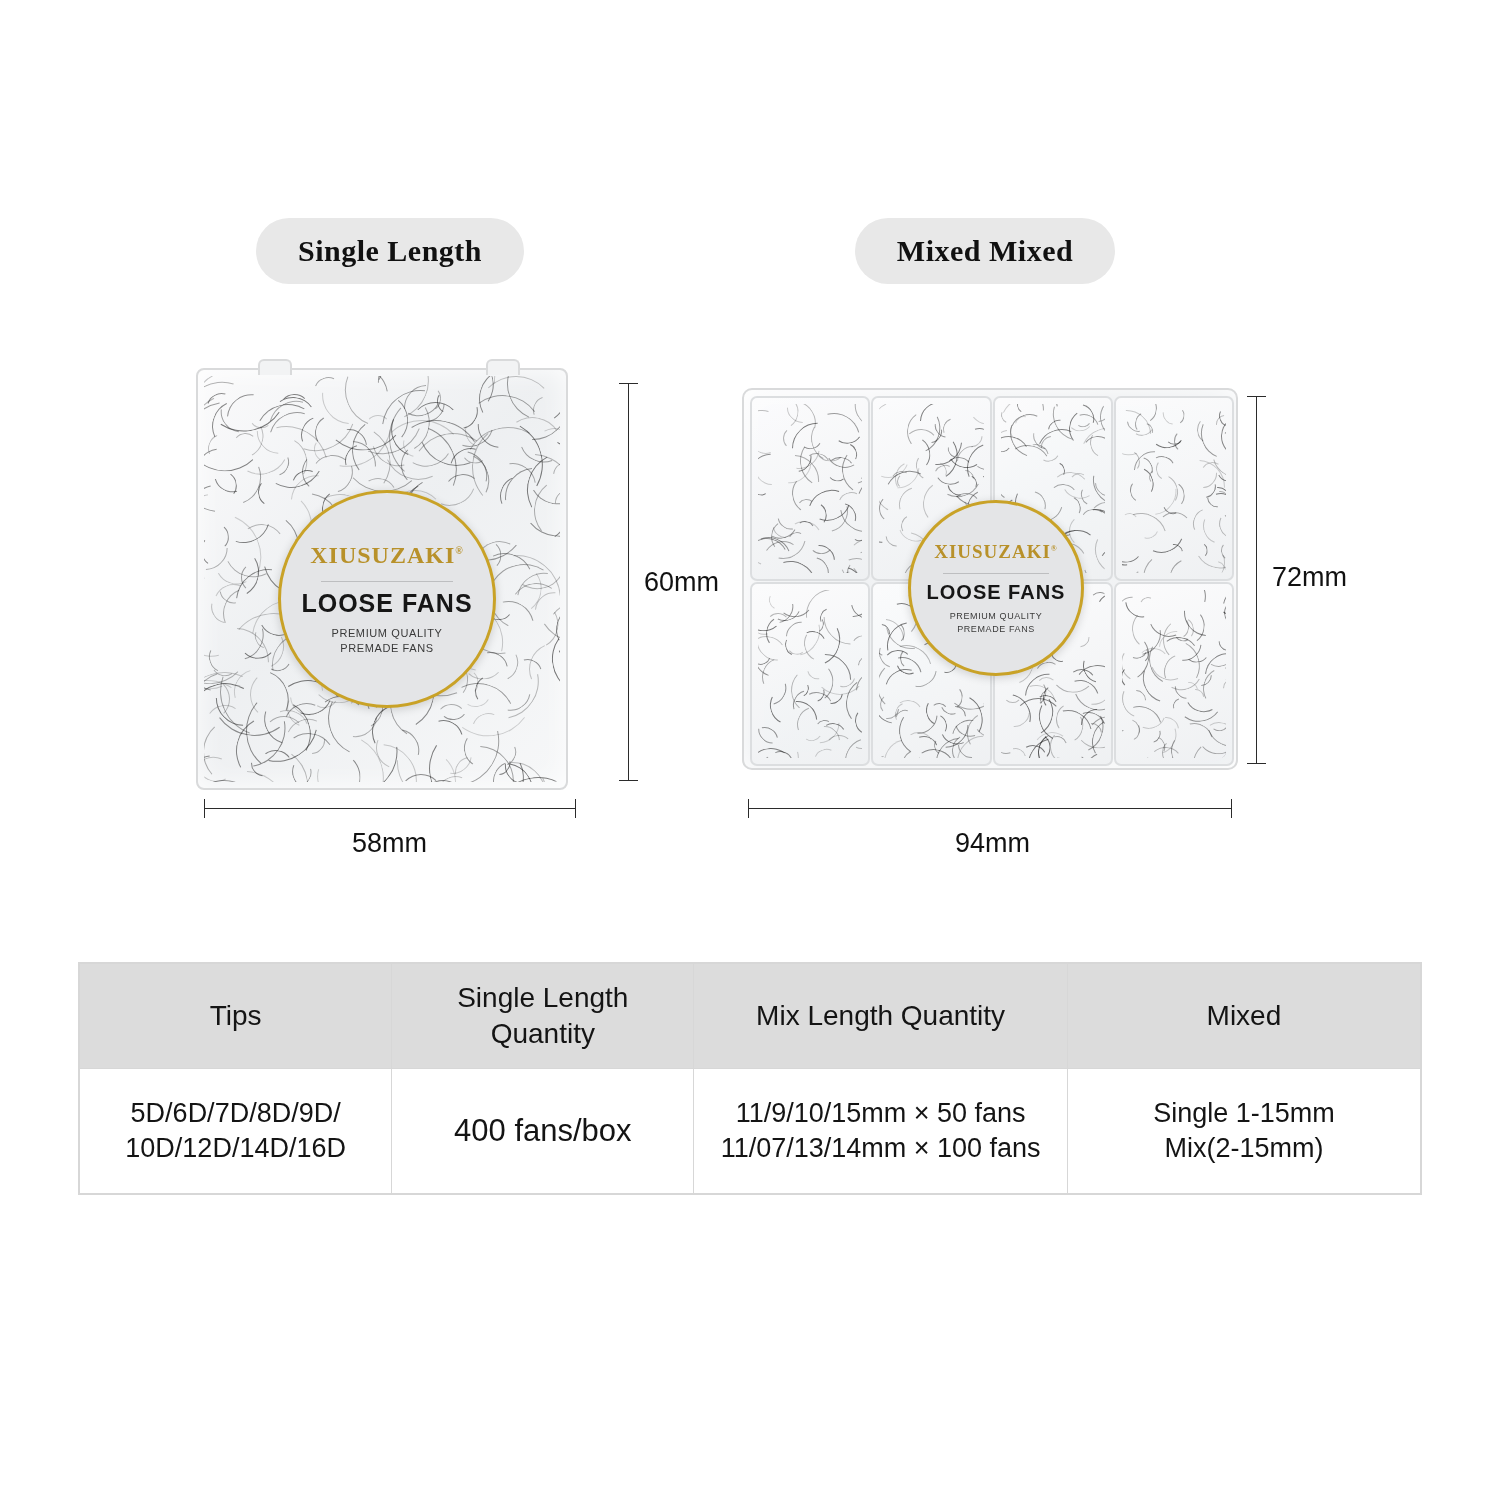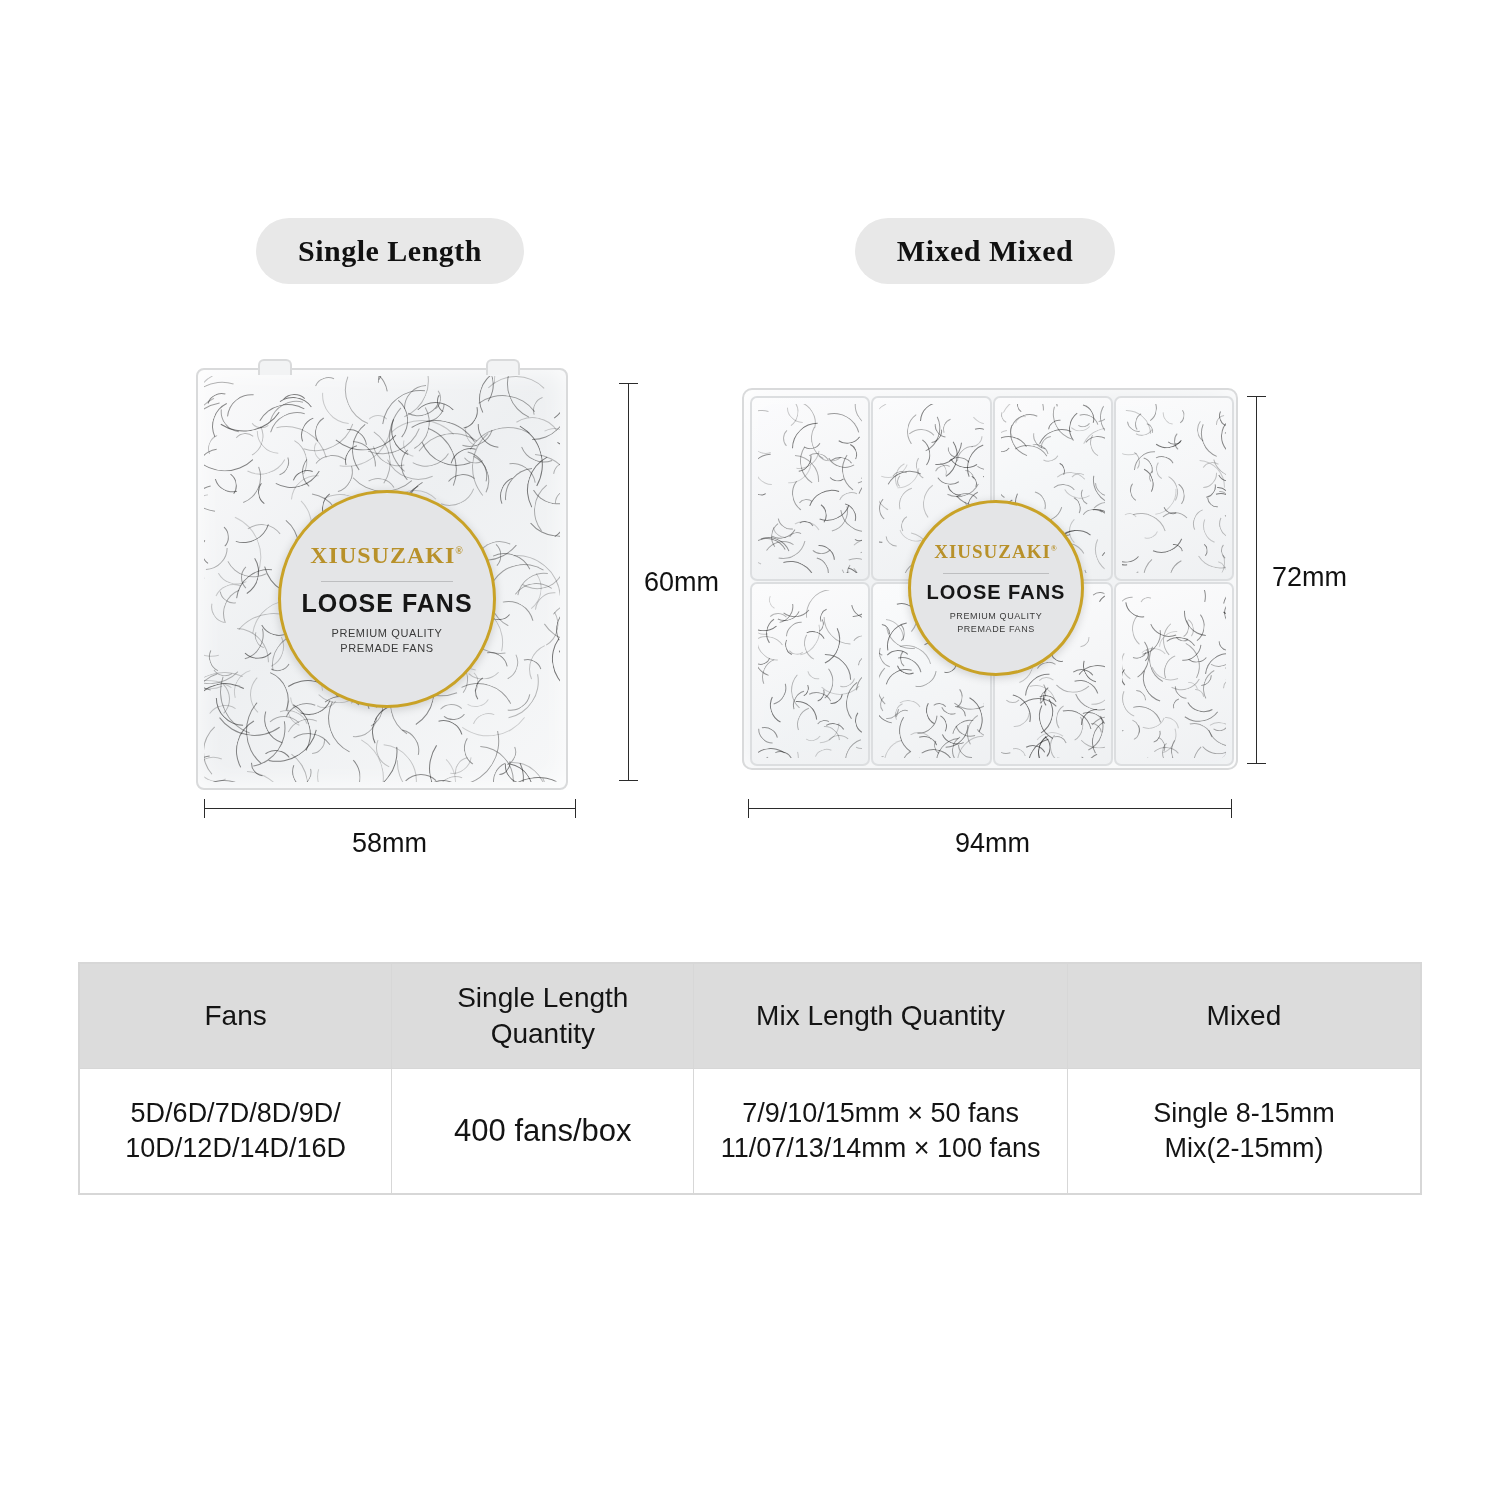--- a/index.html
+++ b/index.html
@@ -1370,21 +1370,21 @@
 <div class="dim-text" id="dimv-mixed-text">72mm</div>
 
 <div class="dim-h" id="dimh-mixed"></div>
 <div class="dim-text" id="dimh-mixed-text">94mm</div>
 
 <div id="tips-table">
   <table>
     <thead>
       <tr>
         <th class="col1">
-          <div>Fans</div>
+          <div>Tips</div>
         </th>
         <th class="col2">
           <div>Single Length</div>
           <div>Quantity</div>
         </th>
         <th class="col3">
           <div>Mix Length Quantity</div>
         </th>
         <th class="col4">
           <div>Mixed</div>
@@ -1392,23 +1392,23 @@
       </tr>
     </thead>
     <tbody>
       <tr>
         <td>
           <div>5D/6D/7D/8D/9D/</div>
           <div>10D/12D/14D/16D</div>
         </td>
         <td class="big">400 fans/box</td>
         <td>
-          <div>7/9/10/15mm × 50 fans</div>
+          <div>11/9/10/15mm × 50 fans</div>
           <div>11/07/13/14mm × 100 fans</div>
         </td>
         <td>
-          <div>Single 8-15mm</div>
+          <div>Single 1-15mm</div>
           <div>Mix(2-15mm)</div>
         </td>
       </tr>
     </tbody>
   </table>
 </div>
 
 </body></html>

